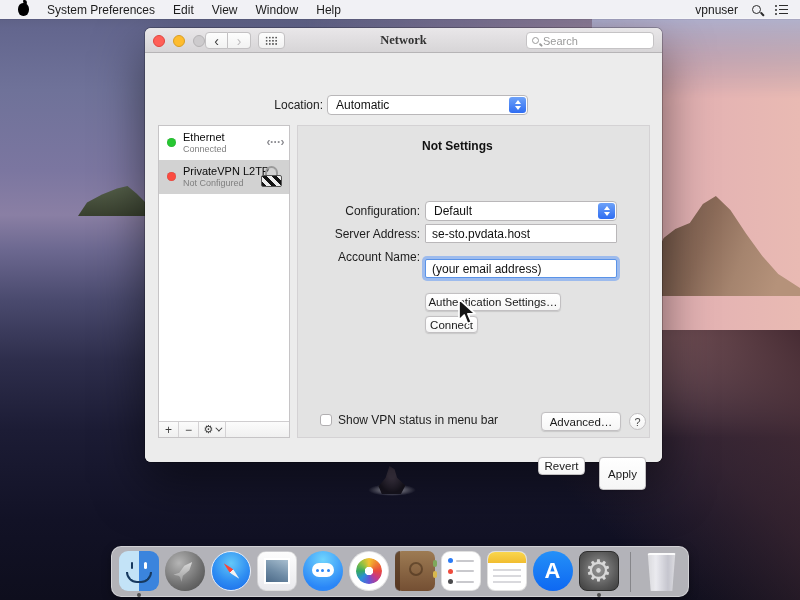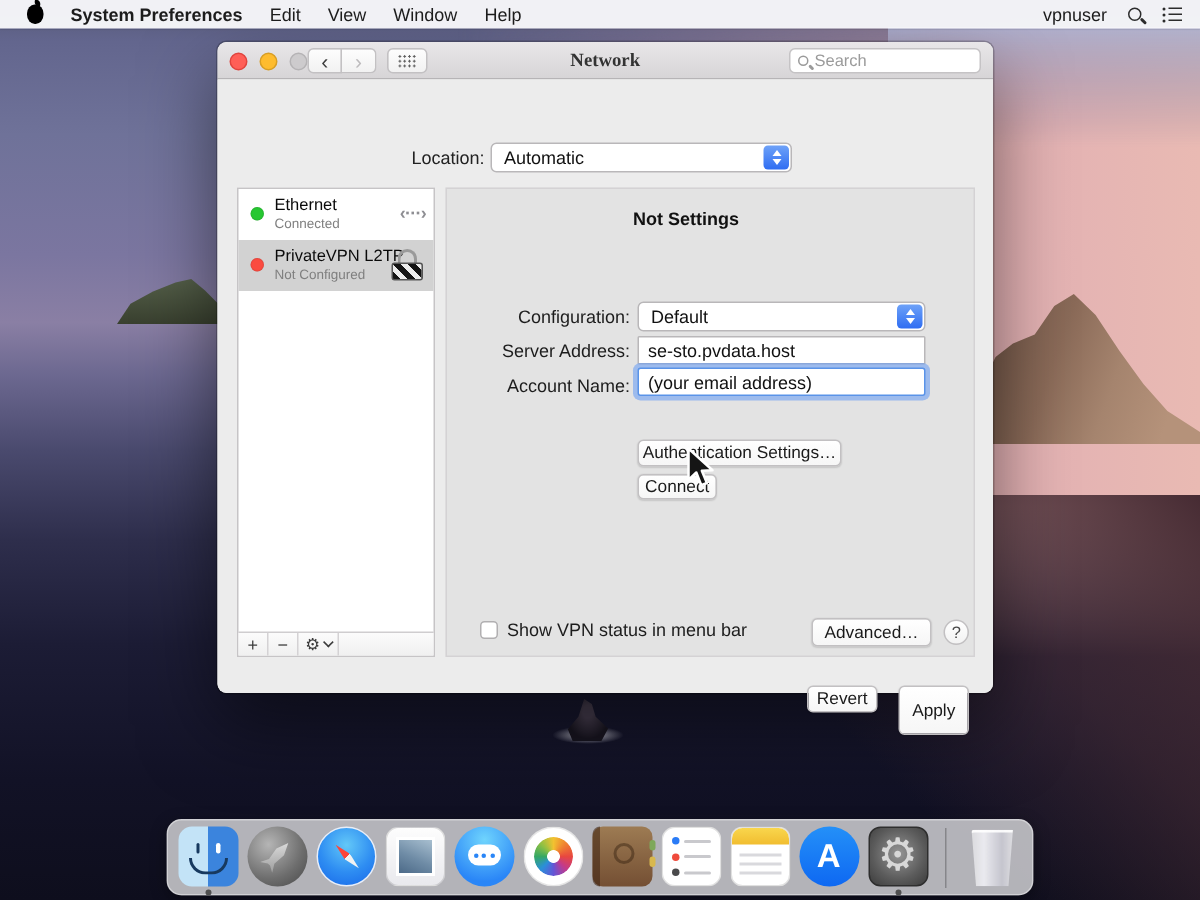--- a/index.html
+++ b/index.html
@@ -28,21 +28,21 @@
     clip-path:polygon(42% 0,58% 12%,66% 42%,92% 70%,78% 100%,18% 100%,8% 72%,30% 42%); }
   .foam { position:absolute; left:368px; top:484px; width:48px; height:12px; border-radius:50%;
     background:radial-gradient(ellipse, rgba(240,240,248,.85) 0%, rgba(240,240,248,0) 70%); }
 
   
   .menubar { position:absolute; left:0; top:0; width:800px; height:19px; background:rgba(248,248,250,.96);
     display:flex; align-items:center; font-size:12px; color:#1c1c1c; box-shadow:0 0 1px rgba(0,0,0,.3); z-index:40; }
   .mb-left { display:flex; align-items:center; gap:18px; padding-left:18px; }
   .apple { width:11px; height:13px; position:relative; background:#000; border-radius:46% 46% 48% 48%; }
   .apple .leaf { position:absolute; left:5px; top:-3px; width:4px; height:4px; background:#000; border-radius:0 70% 0 70%; transform:rotate(10deg); }
-  .mb-app { font-weight:bold; }
+  .mb-app { font-weight:normal; }
   .mb-item { white-space:nowrap; }
   .mb-right { margin-left:auto; display:flex; align-items:center; gap:14px; padding-right:12px; }
   .mag { position:relative; width:9px; height:9px; border:1.6px solid #2c2c2c; border-radius:50%; }
   .mag .handle { position:absolute; left:7px; top:7px; width:4.5px; height:1.6px; background:#2c2c2c; transform:rotate(45deg); border-radius:1px; }
   .list-icon { display:flex; flex-direction:column; gap:2px; }
   .list-icon .row { display:flex; align-items:center; gap:2px; }
   .list-icon .d { width:2px; height:2px; background:#2c2c2c; border-radius:50%; }
   .list-icon .l { width:9px; height:1.6px; background:#2c2c2c; }
 
   
@@ -293,21 +293,21 @@
         <span class="stepper">
             <span class="tri-up"></span>
             <span class="tri-down"></span>
           </span>
       </div>
 
       <div class="flabel" style="left:95px; top:174px;">Server Address:</div>
       <input class="tinput" style="top: 171px;" value="se-sto.pvdata.host">
 
       <div class="flabel" style="left:95px; top:197px;">Account Name:</div>
-      <input class="tinput focused" style="top: 192px;" value="(your email address)">
+      <input class="tinput focused" style="top: 206px;" value="(your email address)">
 
       <div class="btn" style="left:280px; top:240px; width:136px; height:18px;">Authentication Settings…</div>
       <div class="btn" style="left:280px; top:263px; width:53px; height:17px;">Connect</div>
 
       <span class="checkbox"></span>
       <span class="cb-label">Show VPN status in menu bar</span>
       <div class="btn" style="left:396px; top:359px; width:80px; height:19px;">Advanced…</div>
       <div class="helpbtn">?</div>
 
       <div class="btn" style="left:393px; top:404px; width:47px; height:18px;">Revert</div>

